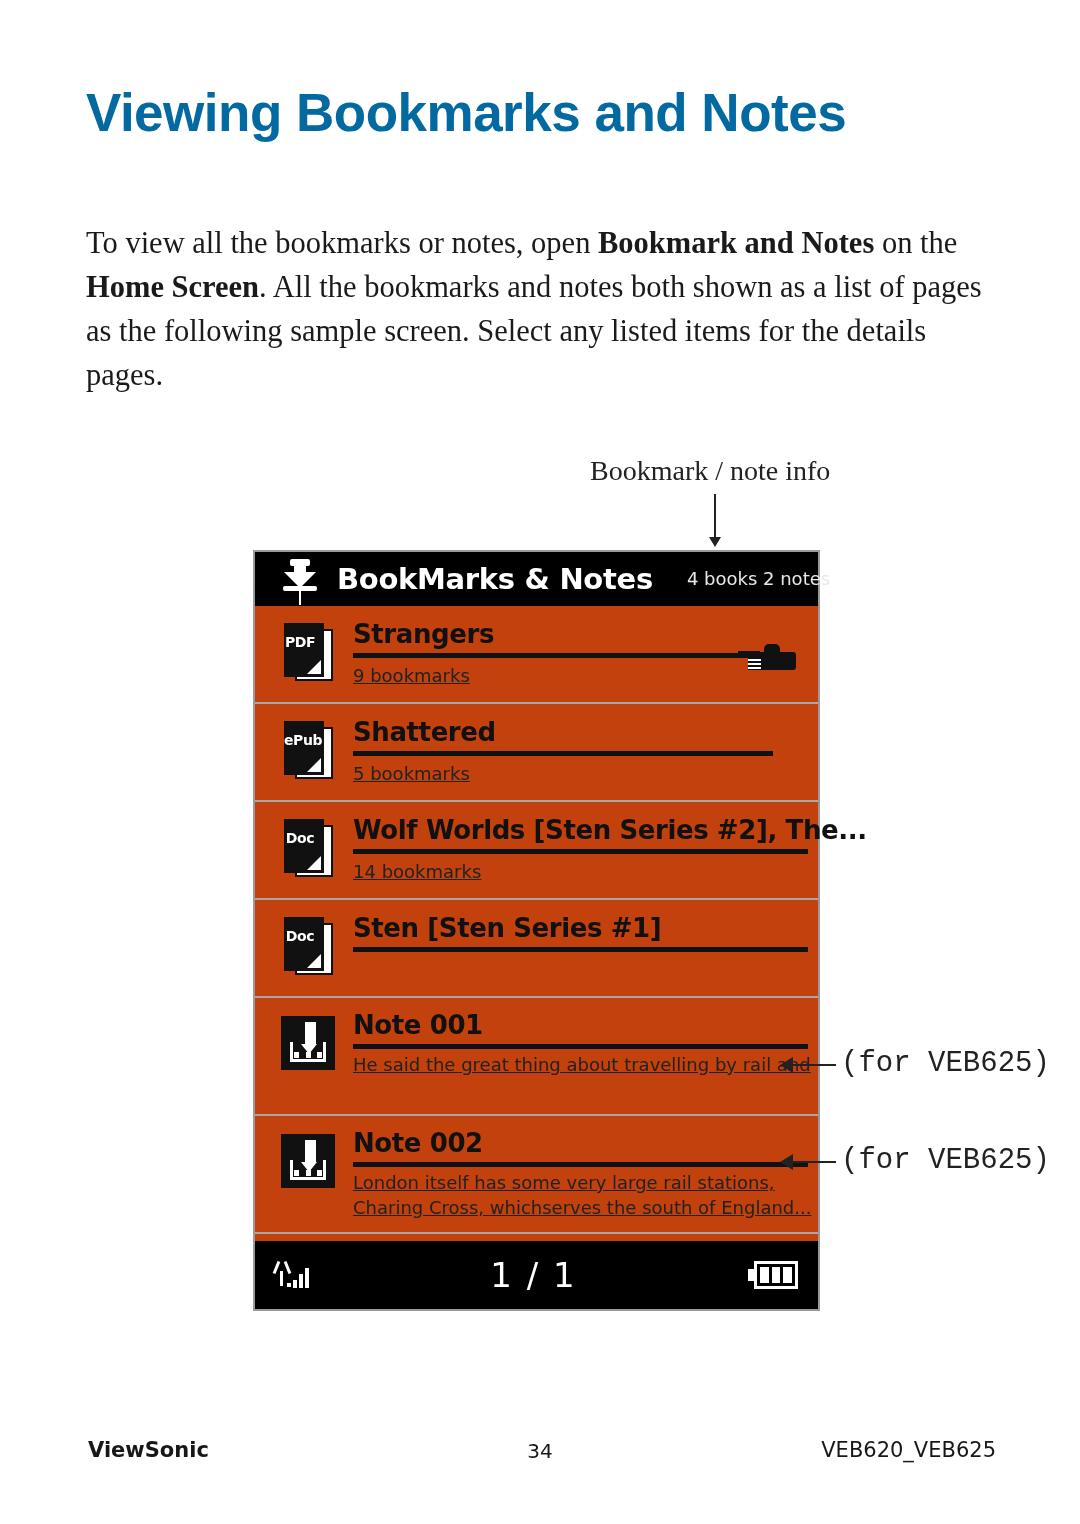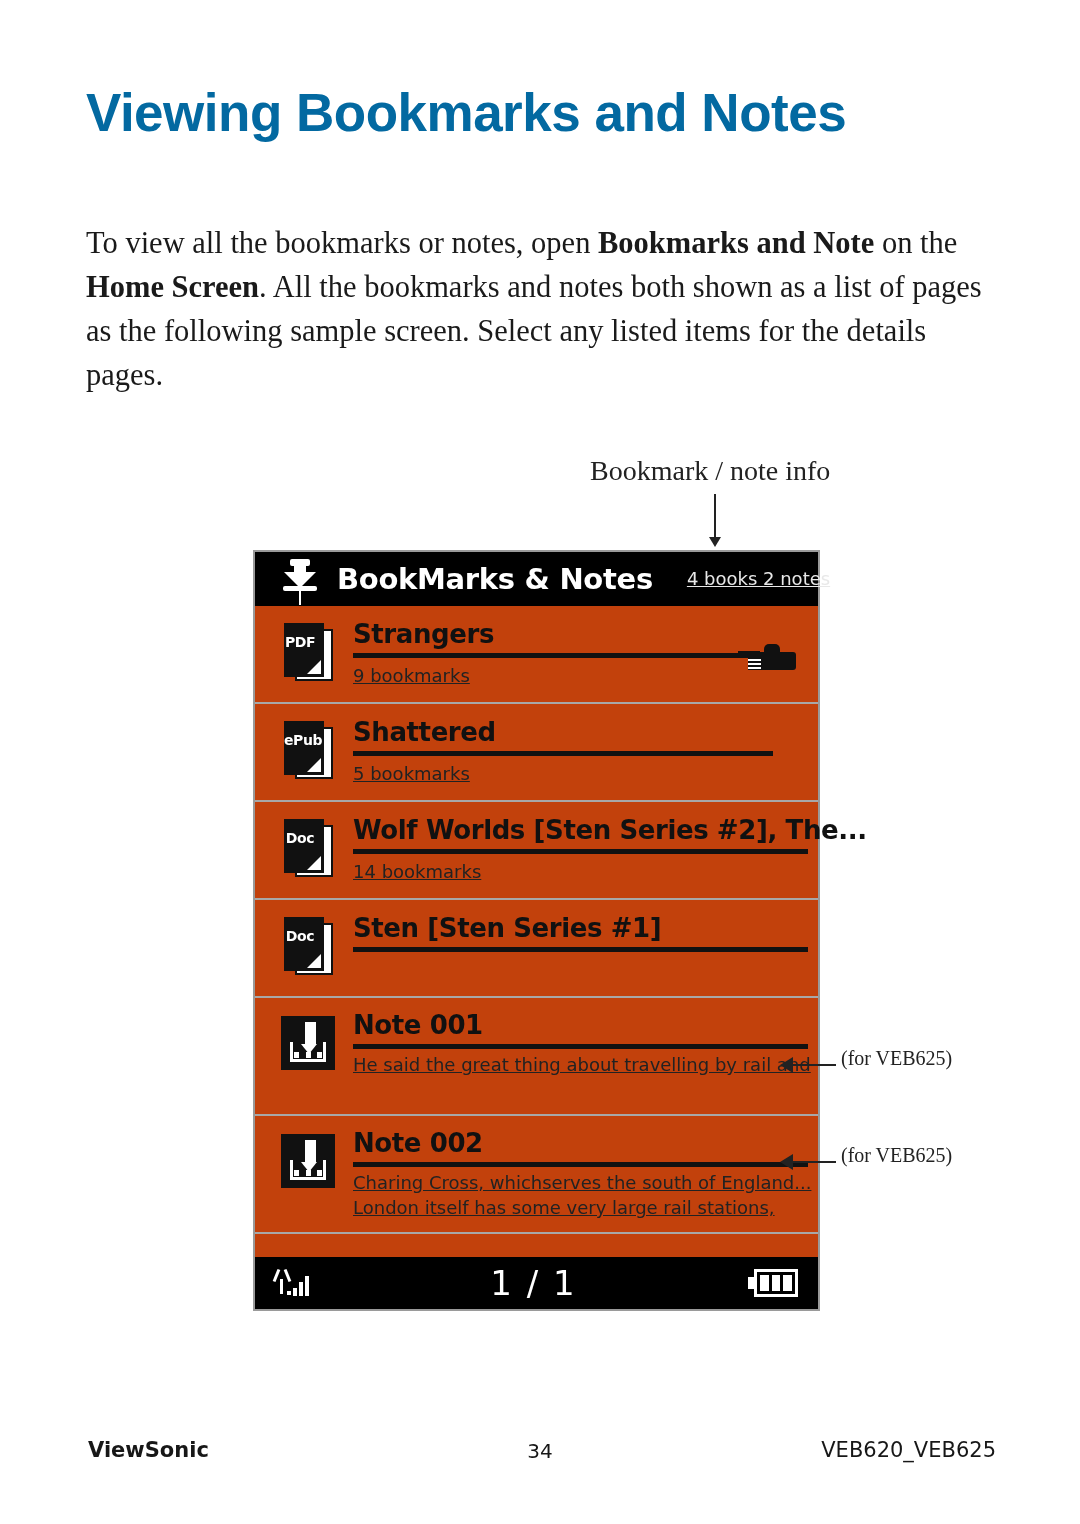--- a/index.html
+++ b/index.html
@@ -142,21 +142,20 @@
     font-weight: bold;
     letter-spacing: -0.3px;
     white-space: nowrap;
   }
   .device-count {
     color: #e8e8e8;
     font-size: 18px;
     white-space: nowrap;
     margin-left: 34px;
     padding-bottom: 2px;
-    text-decoration: underline;
   }
 
   .device-list {
     position: relative;
   }
 
   .row {
     position: relative;
     border-bottom: 2px solid #a8a8a8;
     box-sizing: border-box;
@@ -319,21 +318,21 @@
     left: 10px; top: 13px;
     width: 13px; height: 13px;
     background: repeating-linear-gradient(to bottom, #111 0 2px, #fff 2px 4px);
   }
 
   .device-footer {
     position: absolute;
     left: 0;
     bottom: 0;
     width: 100%;
-    height: 52px;
+    height: 68px;
     background: #000000;
     display: flex;
     align-items: center;
     justify-content: space-between;
     padding: 0 18px;
     box-sizing: border-box;
   }
   .signal-icon {
     position: relative;
     width: 46px;
@@ -403,22 +402,22 @@
   .battery-icon .nub {
     position: absolute;
     left: 0; top: 8px;
     width: 6px; height: 12px;
     background: #ffffff;
   }
 
   
   .side-callout {
     position: absolute;
-    font-family: Liberation Serif, serif;
-    font-size: 20px;
+    font-family: Liberation Mono, monospace;
+    font-size: 29px;
     color: #222;
     white-space: nowrap;
   }
   .side-arrow {
     position: absolute;
     height: 2px;
     background: #222;
   }
   .side-arrow::before {
     content: "";
@@ -456,21 +455,21 @@
     font-family: "DejaVu Sans", sans-serif;
     font-size: 21px;
     color: #171717;
   }
 </style>
 </head>
 <body>
 
 <div class="page-title">Viewing Bookmarks and Notes</div>
 
-<p class="intro"><span>To view all the bookmarks or notes, open </span><b>Bookmarks and Note</b><span> on the </span><b>Home Screen</b><span>.  All the bookmarks and notes both shown as a list of pages as the following sample screen. Select any listed items for the details pages.</span></p>
+<p class="intro"><span>To view all the bookmarks or notes, open </span><b>Bookmark and Notes</b><span> on the </span><b>Home Screen</b><span>.  All the bookmarks and notes both shown as a list of pages as the following sample screen. Select any listed items for the details pages.</span></p>
 
 <div class="callout-top">Bookmark / note info</div>
 <div class="callout-top-arrow"></div>
 
 <div class="device">
 
   <div class="device-header">
     <div class="pin-icon">
       <div class="pin-top"></div>
       <div class="pin-neck"></div>
@@ -574,22 +573,22 @@
         <div class="tray"></div>
         <div class="dots">
             <i></i>
             <i></i>
             <i></i>
           </div>
       </div>
       <div class="row-body">
         <div class="row-title">Note 002</div>
         <div class="row-rule" style="width:455px;margin-bottom:3px"></div>
+        <div class="row-sub">London itself has some very large rail stations,</div>
         <div class="row-sub">Charing Cross, whichserves the south of England...</div>
-        <div class="row-sub">London itself has some very large rail stations,</div>
       </div>
     </div>
 
     <div class="row empty"></div>
 
   </div>
 
   <div class="device-footer">
     <div class="signal-icon">
       <div class="ant-l"></div>

